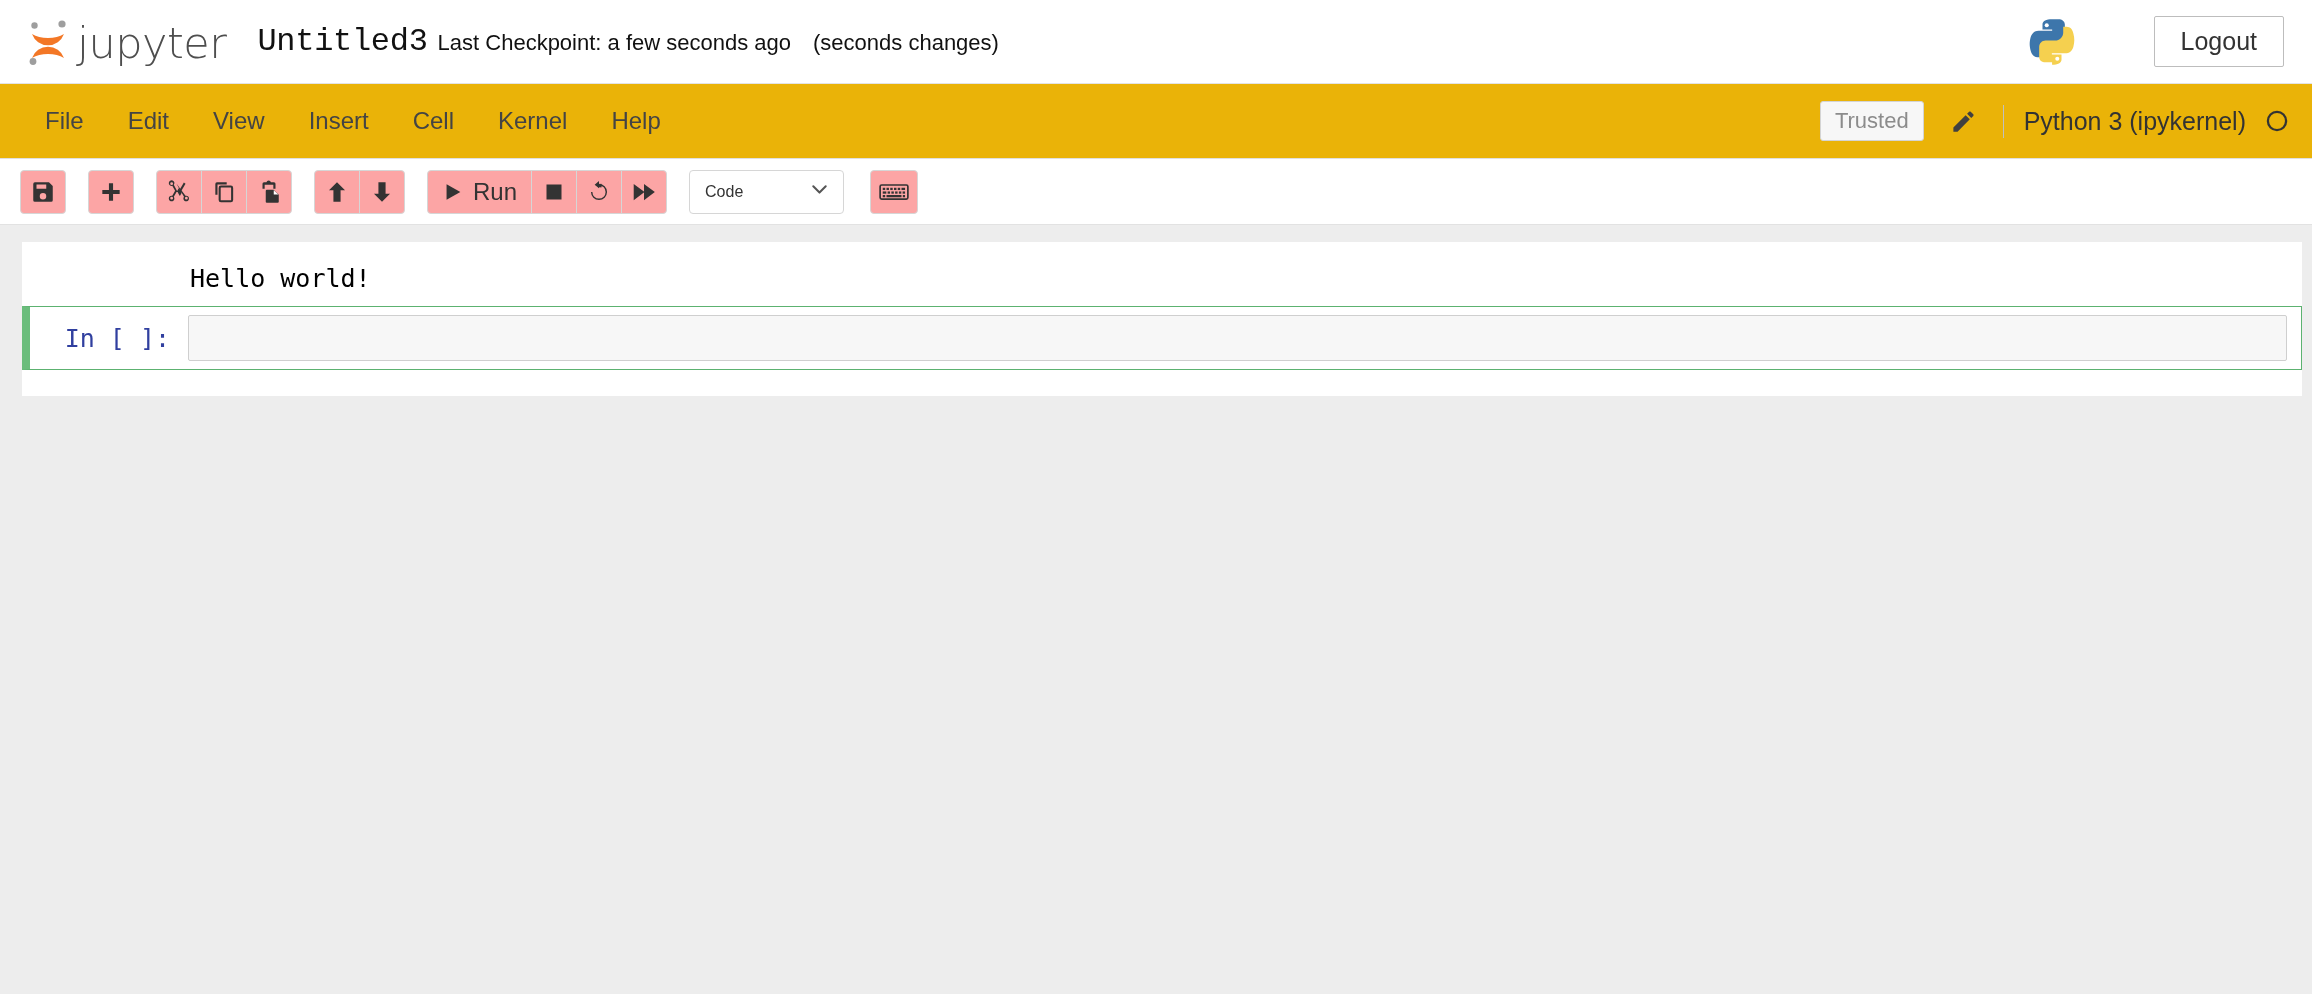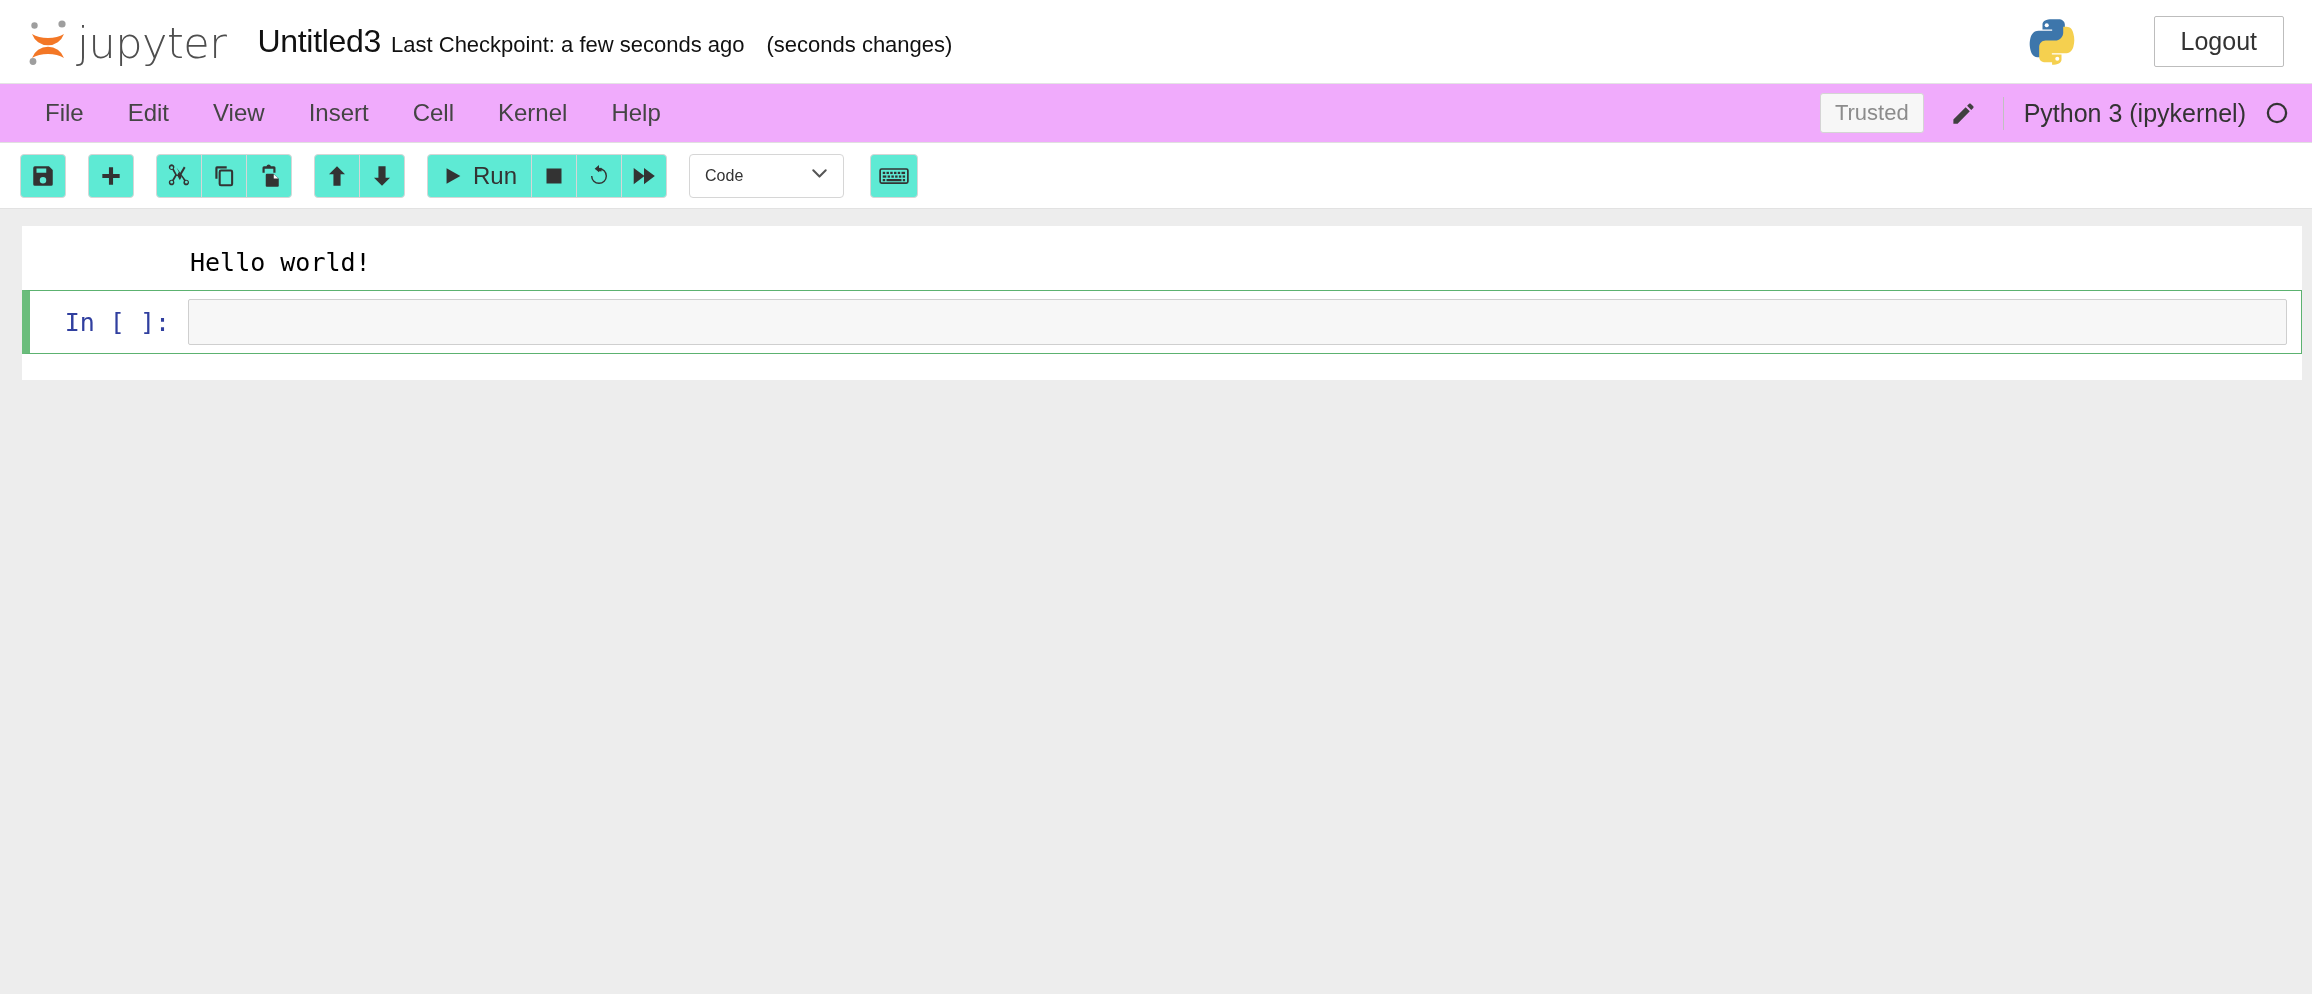--- a/index.html
+++ b/index.html
@@ -45,21 +45,21 @@
     top: 2px;
   }
   #header-title-block {
     display: flex;
     align-items: baseline;
     margin-left: 31px;
   }
   #notebook-name {
     font-size: 32px;
     color: #111111;
-    font-family: Liberation Sans, sans-serif;
+    font-family: Liberation Mono, monospace;
     letter-spacing: -0.3px;
   }
   #checkpoint-text {
     font-size: 22px;
     color: #111111;
     margin-left: 10px;
     font-family: "Liberation Sans", sans-serif;
   }
   #dirty-indicator {
     font-size: 22px;
@@ -86,24 +86,24 @@
     padding: 11px 26px;
     font-size: 25px;
     color: #333333;
     cursor: pointer;
     font-family: "Liberation Sans", sans-serif;
     line-height: 1.1;
   }
 
   
   #menubar {
-    background: #f0abfc;
+    background: #eab308;
     border-top: 1px solid #e4e4e4;
     border-bottom: 1px solid #e0e0e0;
-    height: 60px;
+    height: 76px;
     display: flex;
     align-items: center;
     box-sizing: border-box;
     position: relative;
   }
   #menu-items {
     display: flex;
     align-items: center;
     padding-left: 23px;
   }
@@ -163,21 +163,21 @@
     align-items: center;
     padding-left: 20px;
     box-sizing: border-box;
     border-bottom: 1px solid #e2e2e2;
   }
   .btn-group {
     display: flex;
     margin-right: 22px;
   }
   .tbtn {
-    background: #5eead4;
+    background: #fca5a5;
     border: 1px solid #d6d6d6;
     height: 44px;
     min-width: 46px;
     display: flex;
     align-items: center;
     justify-content: center;
     cursor: pointer;
     box-sizing: border-box;
     color: #333333;
     font-size: 23px;

